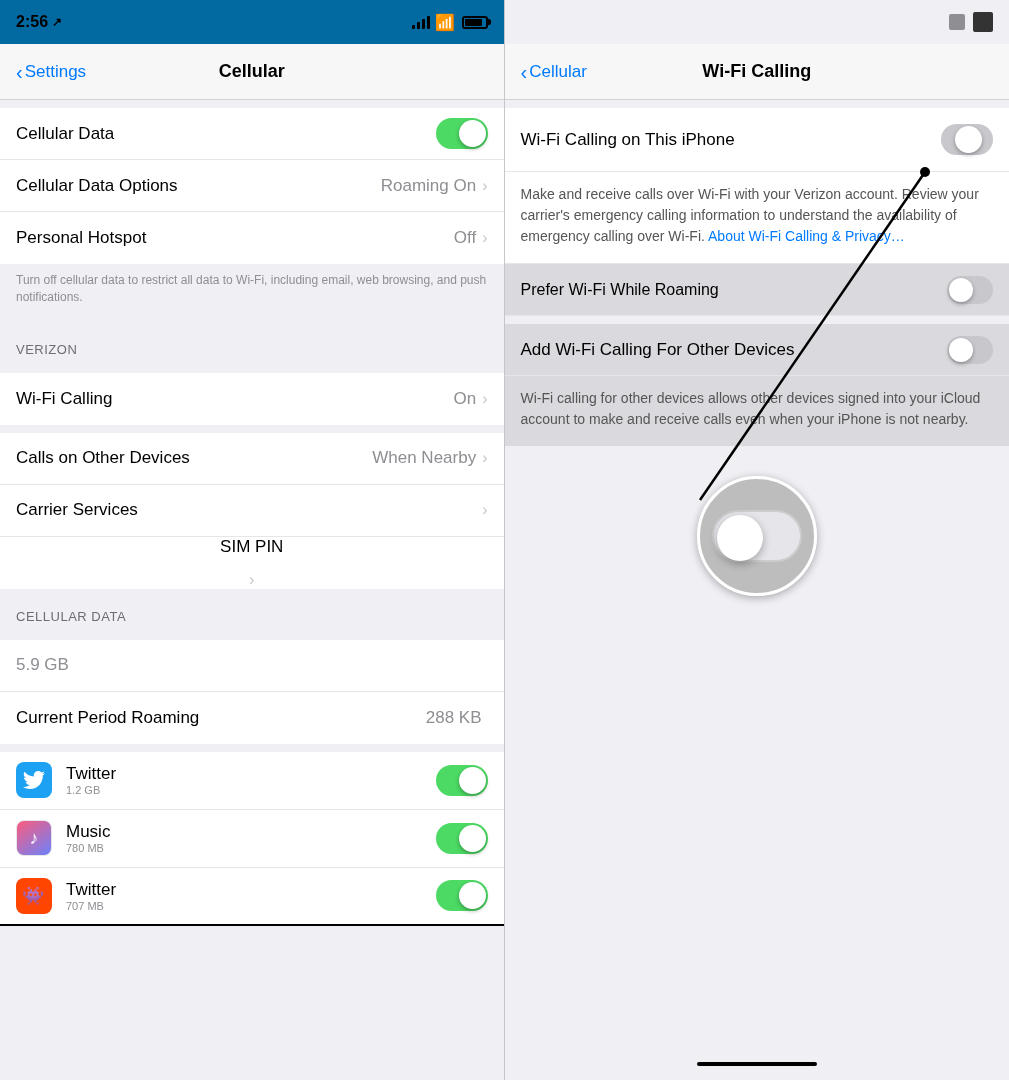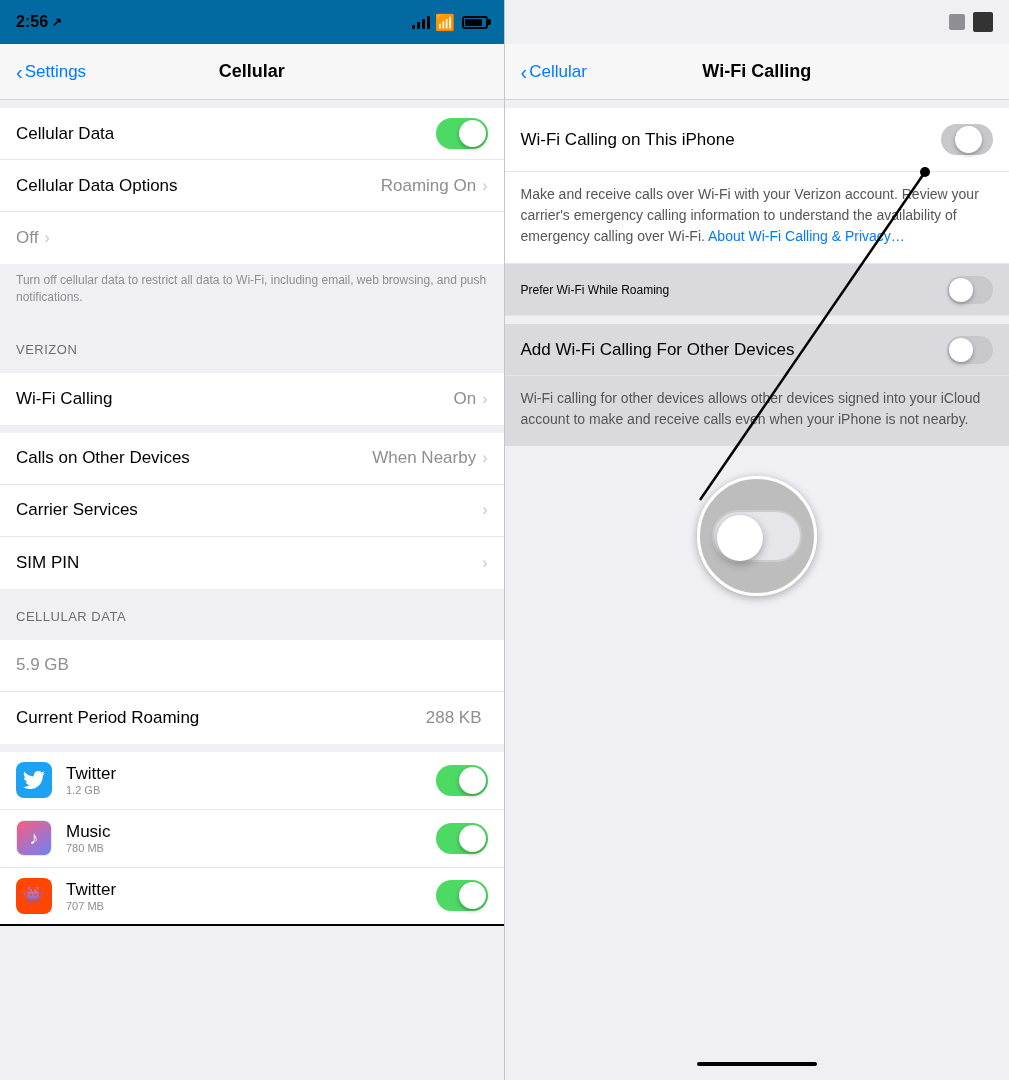--- a/index.html
+++ b/index.html
@@ -295,21 +295,21 @@
     }
     .prefer-row {
       display: flex;
       align-items: center;
       padding: 0 16px;
       min-height: 52px;
       border-bottom: 1px solid #e5e5ea;
       background: #d9d9de;
     }
     .prefer-label {
-      font-size: 12px;
+      font-size: 16px;
       color: #000;
       flex: 1;
     }
 
     .add-wifi-row {
       display: flex;
       align-items: center;
       padding: 0 16px;
       min-height: 52px;
       border-bottom: 1px solid #e5e5ea;
@@ -407,20 +407,21 @@
         </div>
       </div>
 
       <div class="settings-row">
         <span class="row-label">Cellular Data Options</span>
         <span class="row-value">Roaming On</span>
         <span class="row-chevron">›</span>
       </div>
 
       <div class="settings-row" style="border-bottom:none;">
+        <span class="row-label">Personal Hotspot</span>
         <span class="row-value">Off</span>
         <span class="row-chevron">›</span>
       </div>
     </div>
 
     <div class="helper-text">Turn off cellular data to restrict all data to Wi-Fi, including email, web browsing, and push notifications.</div>
 
     <div class="section-header">VERIZON</div>
 
     <div class="settings-section">
@@ -434,21 +435,21 @@
     <div class="settings-section">
       <div class="settings-row">
         <span class="row-label">Calls on Other Devices</span>
         <span class="row-value">When Nearby</span>
         <span class="row-chevron">›</span>
       </div>
       <div class="settings-row">
         <span class="row-label">Carrier Services</span>
         <span class="row-chevron">›</span>
       </div>
-      <div class="settings-row" style="border-bottom:none;">
+      <div class="settings-row" style="border-bottom:none;flex-direction:column;">
         <span class="row-label">SIM PIN</span>
         <span class="row-chevron">›</span>
       </div>
     </div>
 
     <div class="section-header">CELLULAR DATA</div>
 
     <div class="settings-section">
       <div class="settings-row">
         <span class="row-value">5.9 GB</span>

